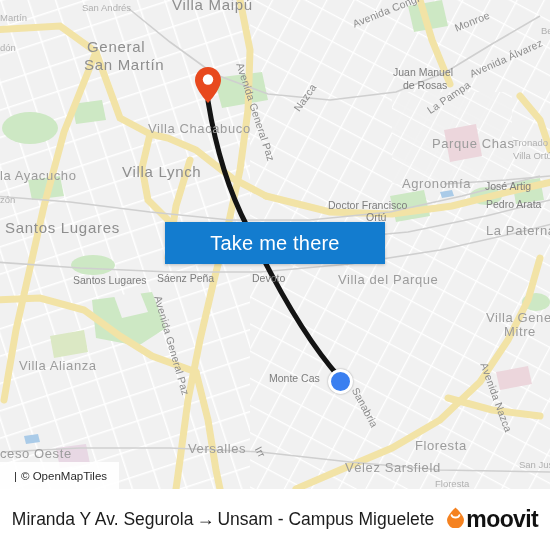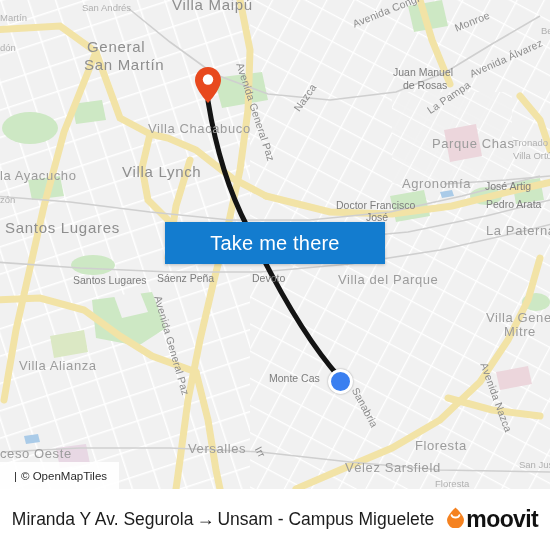--- a/index.html
+++ b/index.html
@@ -255,22 +255,22 @@
         <div class="map-label lbl-street" style="left: 240px; top: 57px; transform: rotate(72deg); transform-origin: left center;">Avenida General Paz</div>
         <div class="map-label lbl-neighborhood" style="left: 148px; top: 121px;">Villa Chacabuco</div>
         <div class="map-label lbl-neighborhood" style="left: 432px; top: 136px;">Parque Chas</div>
         <div class="map-label lbl-small" style="left: 513px; top: 137px;">Tronado</div>
         <div class="map-label lbl-small" style="left: 513px; top: 150px;">Villa Ortú</div>
         <div class="map-label lbl-neighborhood-big" style="left: 122px; top: 163px;">Villa Lynch</div>
         <div class="map-label lbl-neighborhood" style="left: 0px; top: 168px;">la Ayacucho</div>
         <div class="map-label lbl-neighborhood" style="left: 402px; top: 176px;">Agronomía</div>
         <div class="map-label lbl-poi" style="left: 485px; top: 180px;">José Artig</div>
         <div class="map-label lbl-small" style="left: 0px; top: 194px;">zón</div>
-        <div class="map-label lbl-poi" style="left: 336px; top: 199px;">Doctor Francisco</div>
-        <div class="map-label lbl-poi" style="left: 366px; top: 211px;">José</div>
+        <div class="map-label lbl-poi" style="left: 328px; top: 199px;">Doctor Francisco</div>
+        <div class="map-label lbl-poi" style="left: 366px; top: 211px;">Ortú</div>
         <div class="map-label lbl-poi" style="left: 459px; top: 198px; margin-left: 27px;">Pedro Arata</div>
         <div class="map-label lbl-neighborhood-big" style="left: 5px; top: 219px;">Santos Lugares</div>
         <div class="map-label lbl-neighborhood" style="left: 486px; top: 223px;">La Paternal</div>
         <div class="map-label lbl-poi" style="left: 73px; top: 274px;">Santos Lugares</div>
         <div class="map-label lbl-poi" style="left: 157px; top: 272px;">Sáenz Peña</div>
         <div class="map-label lbl-poi" style="left: 252px; top: 272px;">Devoto</div>
         <div class="map-label lbl-neighborhood" style="left: 338px; top: 272px;">Villa del Parque</div>
         <div class="map-label lbl-street" style="left: 158px; top: 290px; transform: rotate(74deg); transform-origin: left center;">Avenida General Paz</div>
         <div class="map-label lbl-neighborhood" style="left: 486px; top: 310px;">Villa Genera</div>
         <div class="map-label lbl-neighborhood" style="left: 504px; top: 324px;">Mitre</div>

